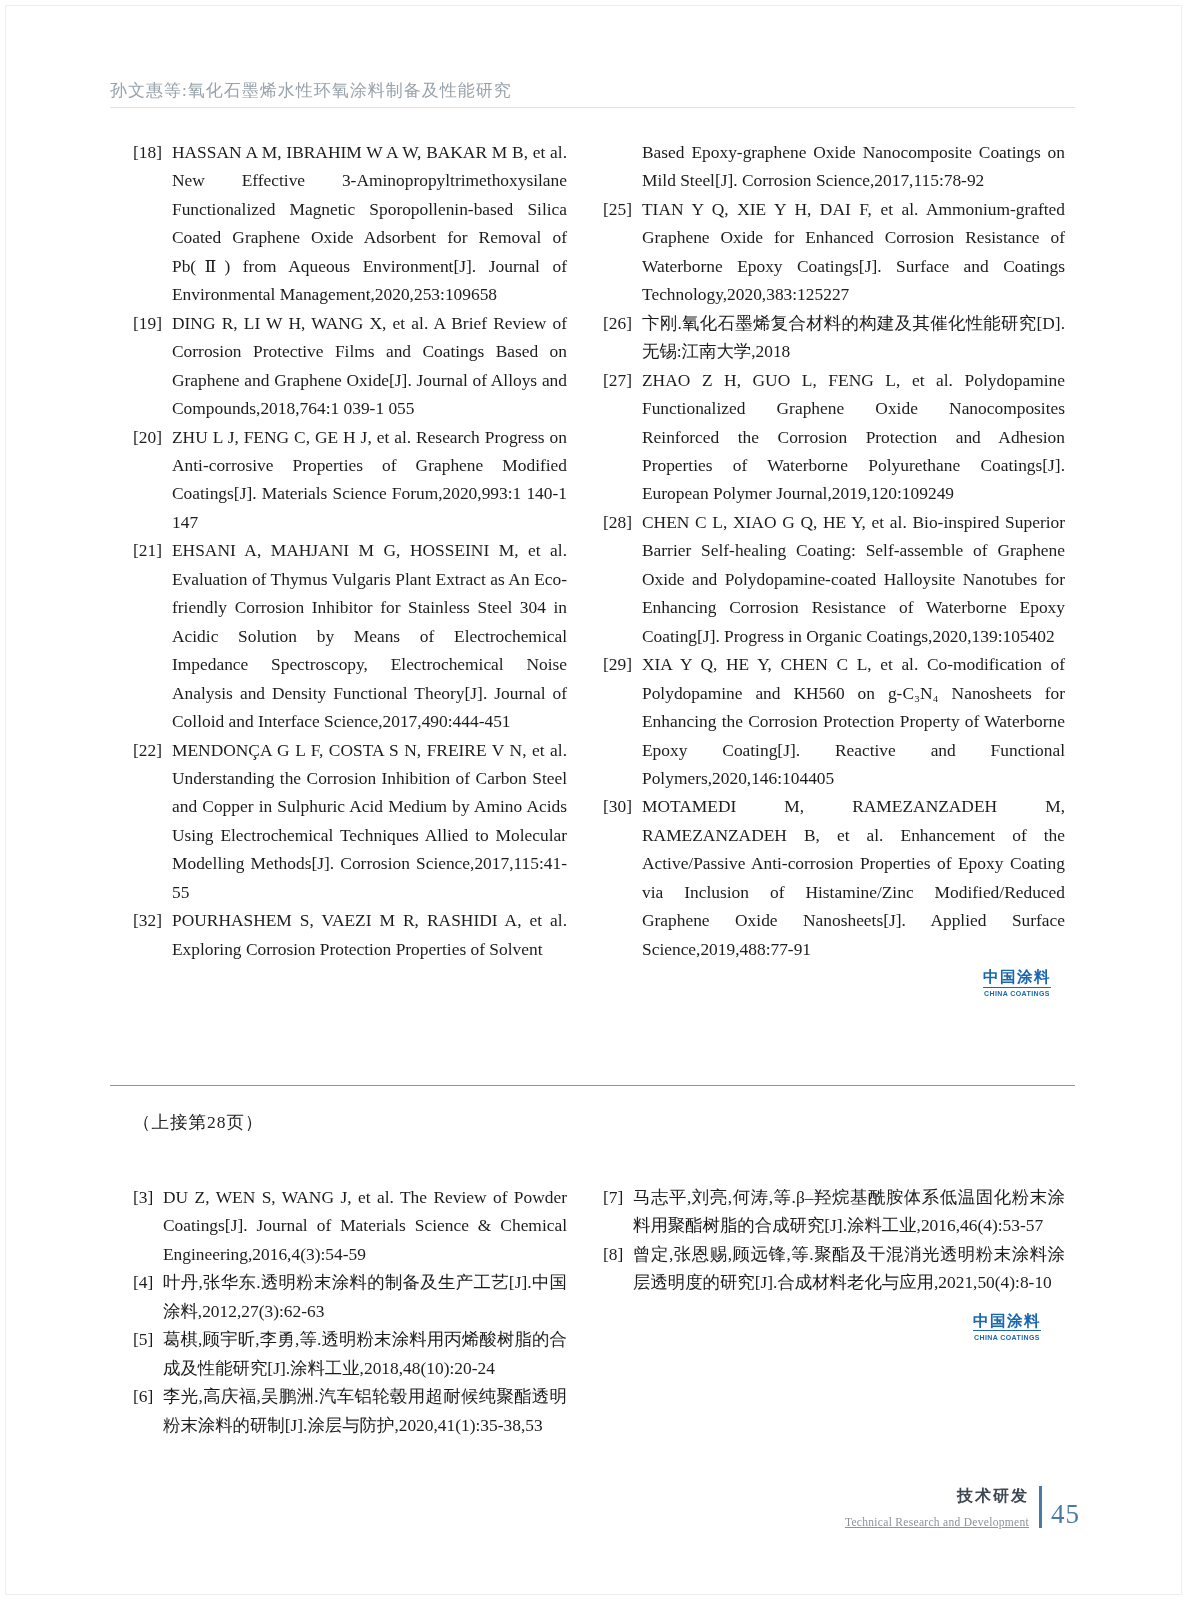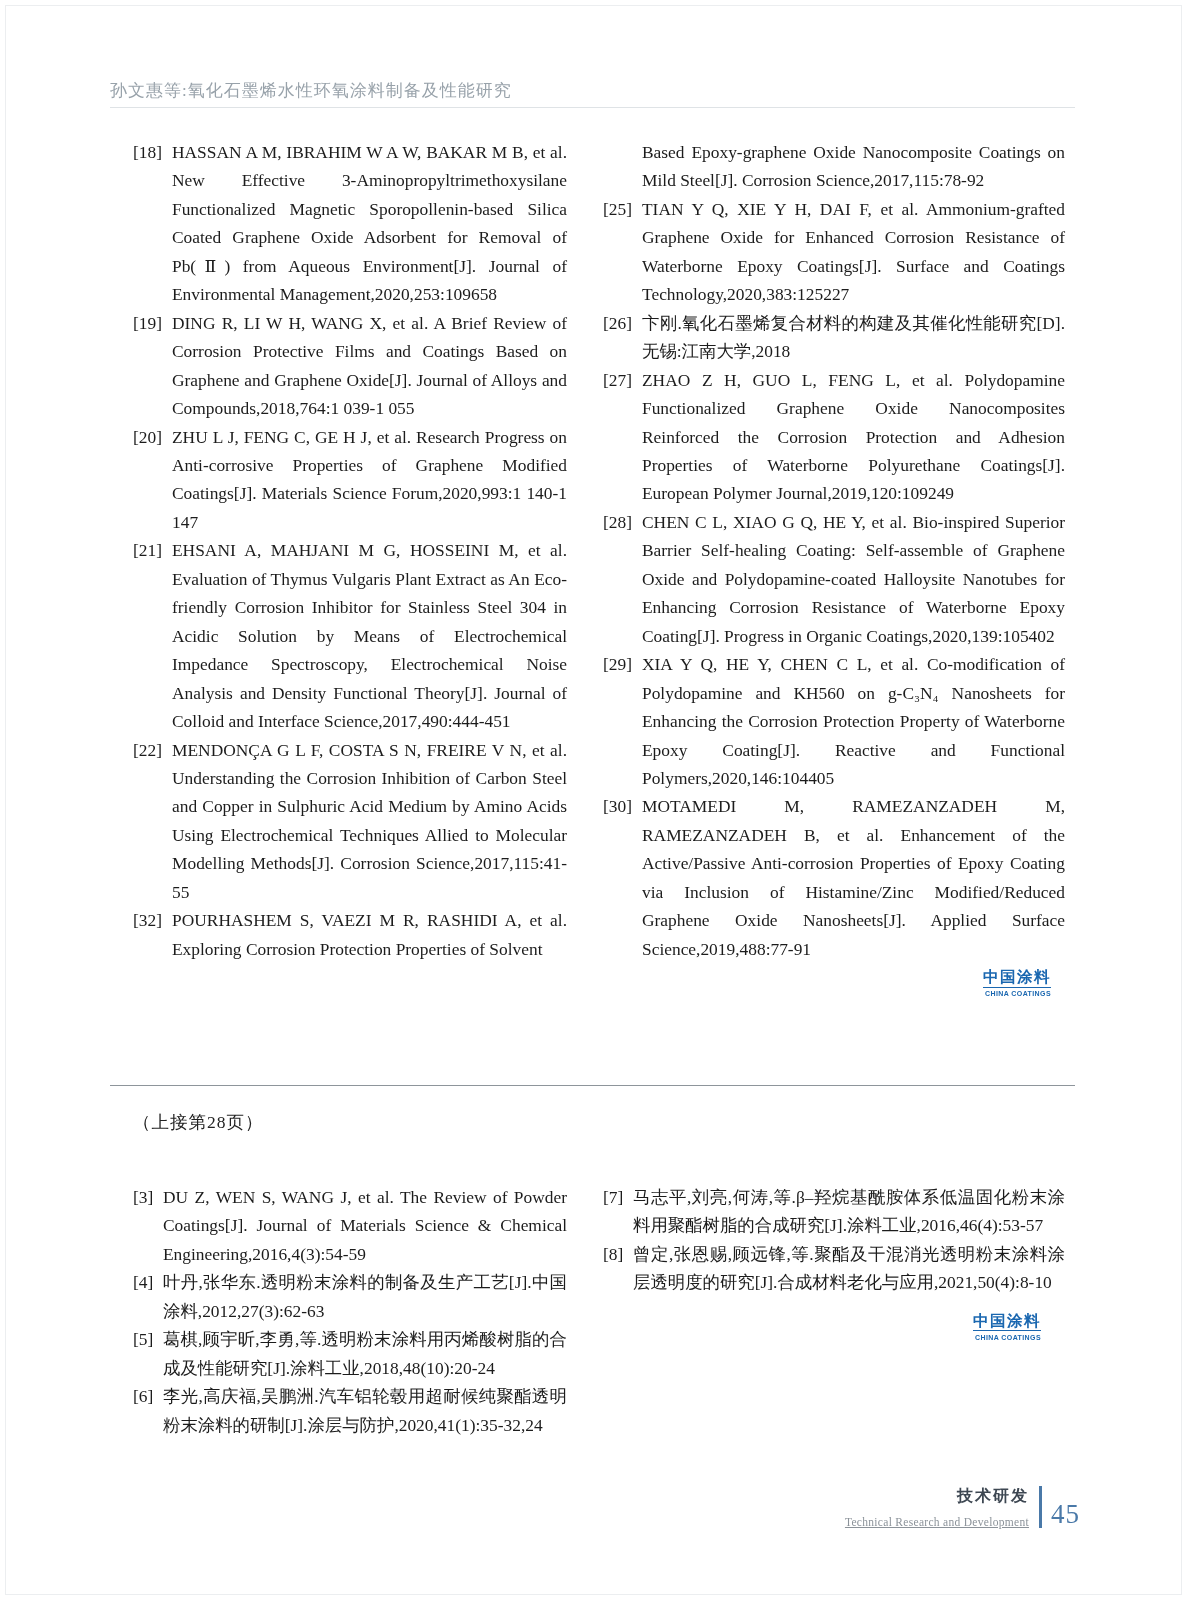--- a/index.html
+++ b/index.html
@@ -43,21 +43,21 @@
     border-top:1.5px solid #8e959b;
   }
   .cont-note{
     position:absolute;top:1110px;left:133px;
     font-size:17.5px;letter-spacing:1px;color:#222;
   }
   
   .logo-wrap{text-align:right;}
   .logo-wrap-1{margin-top:6px;padding-right:14px;}
   .logo-wrap-2{margin-top:16px;padding-right:24px;}
-  .logo{display:inline-block;line-height:1;}
+  .logo{display:inline-block;text-align:center;line-height:1;}
   .logo-cn{
     font-family:"Liberation Sans","DejaVu Sans",sans-serif;
     font-size:15.5px;font-weight:bold;letter-spacing:1.5px;
     padding-bottom:2px;border-bottom:1.5px solid currentColor;
   }
   .logo-en{
     font-family:"Liberation Sans","DejaVu Sans",sans-serif;
     font-size:7px;font-weight:bold;letter-spacing:0.4px;margin-top:2.5px;
   }
   
@@ -186,21 +186,21 @@
         <span class="reftext">叶丹,张华东.透明粉末涂料的制备及生产工艺[J].中国涂料,2012,27(3):62-63</span>
       </li>
 
       <li>
         <span class="refnum">[5]</span>
         <span class="reftext">葛棋,顾宇昕,李勇,等.透明粉末涂料用丙烯酸树脂的合成及性能研究[J].涂料工业,2018,48(10):20-24</span>
       </li>
 
       <li>
         <span class="refnum">[6]</span>
-        <span class="reftext">李光,高庆福,吴鹏洲.汽车铝轮毂用超耐候纯聚酯透明粉末涂料的研制[J].涂层与防护,2020,41(1):35-32,24</span>
+        <span class="reftext">李光,高庆福,吴鹏洲.汽车铝轮毂用超耐候纯聚酯透明粉末涂料的研制[J].涂层与防护,2020,41(1):35-38,53</span>
       </li>
     </ul>
   <div>
     <ul class="reflist">
 
         <li>
           <span class="refnum">[7]</span>
           <span class="reftext">马志平,刘亮,何涛,等.β–羟烷基酰胺体系低温固化粉末涂料用聚酯树脂的合成研究[J].涂料工业,2016,46(4):53-57</span>
         </li>
 

